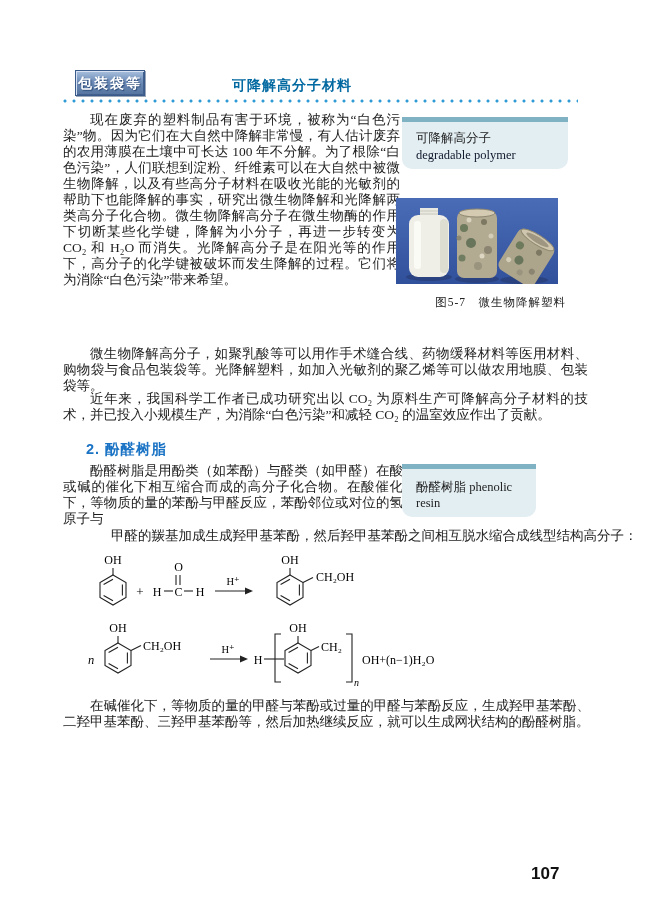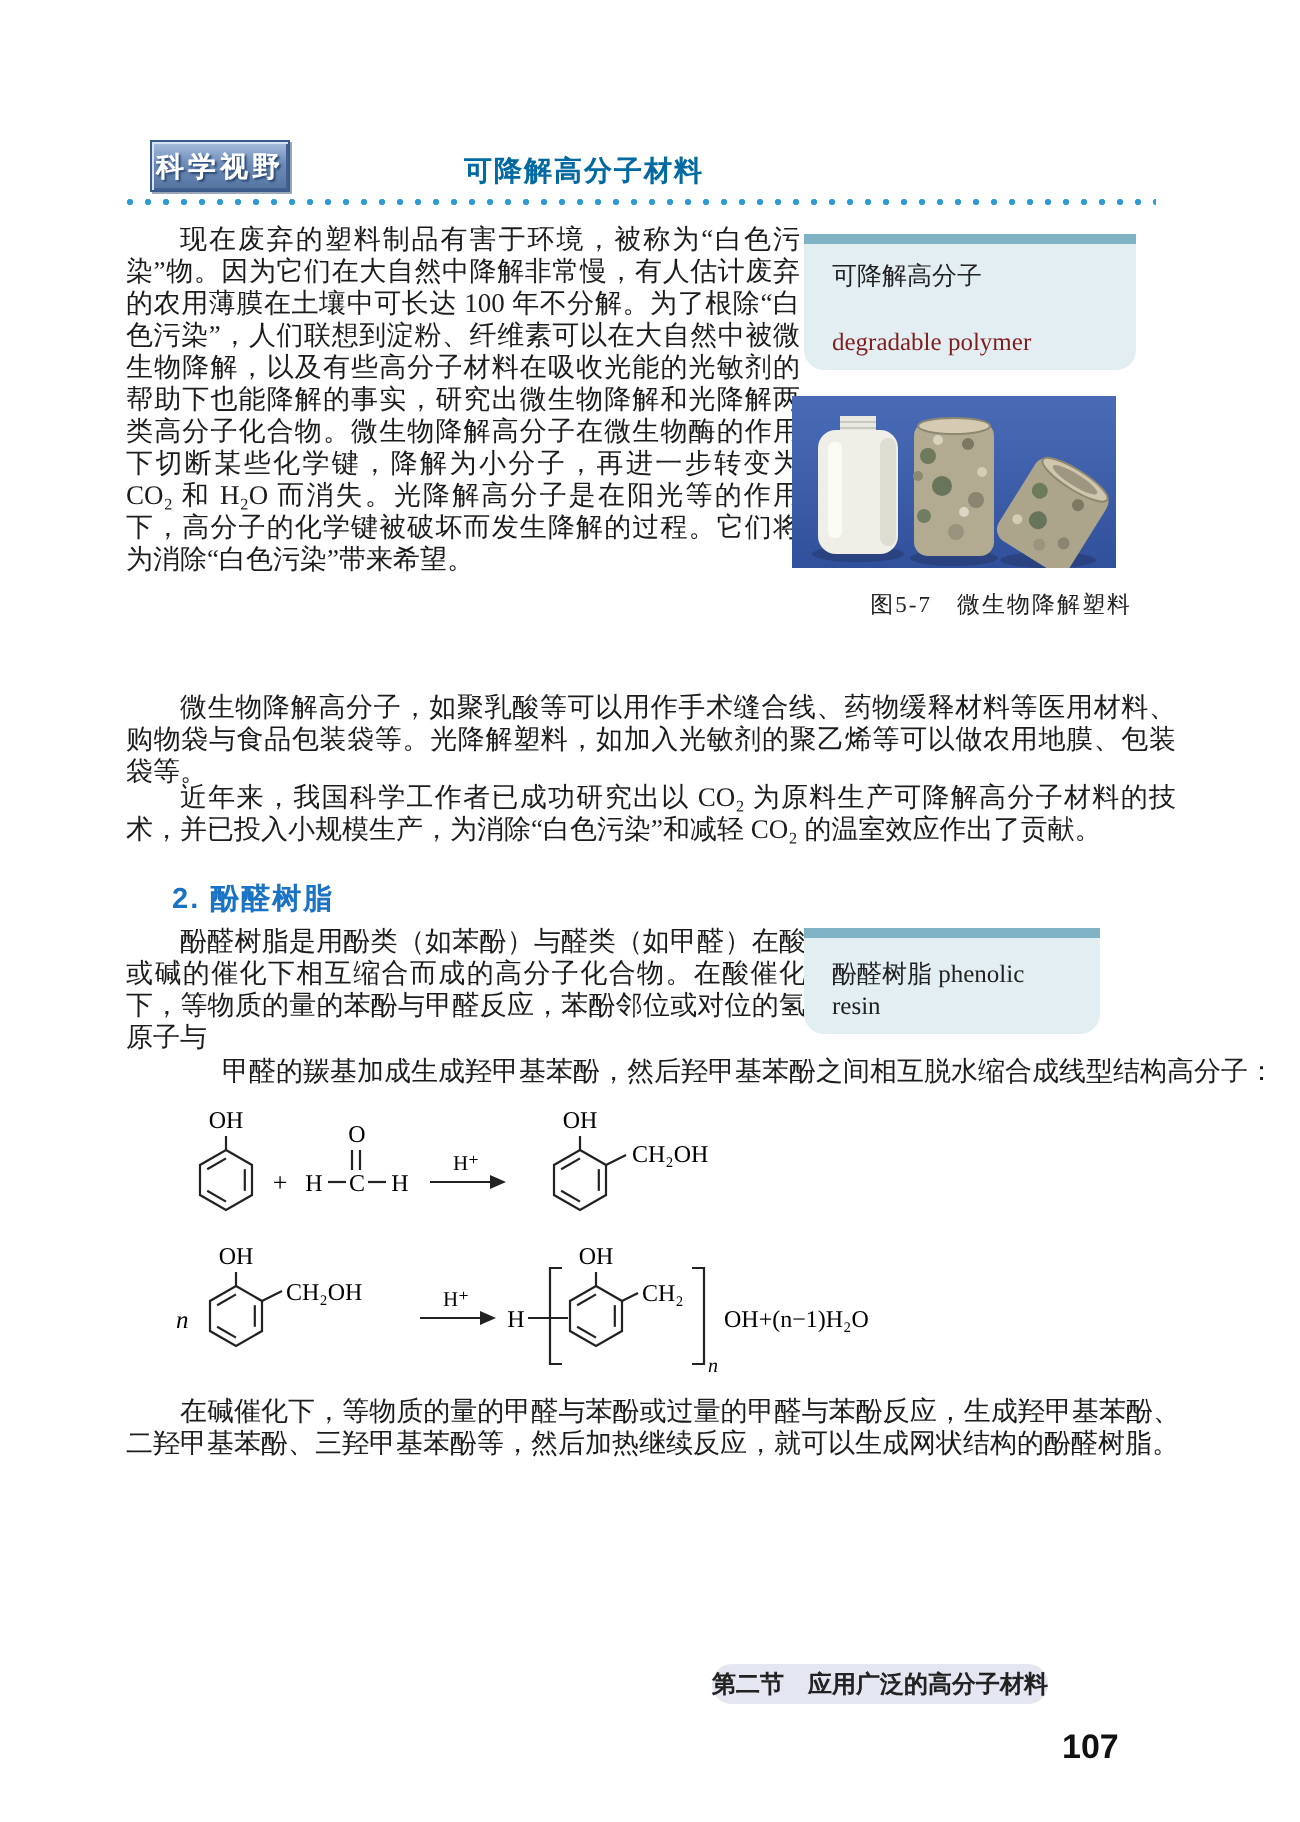--- a/index.html
+++ b/index.html
@@ -17,37 +17,37 @@
          font-family:"Liberation Sans",sans-serif;letter-spacing:1px;}
   .dots{left:63px;top:99px;width:515px;height:4px;
          background-image:radial-gradient(circle at 2px 2px,#2e9ad6 1.4px,rgba(0,0,0,0) 1.7px);
          background-size:9px 4px;background-repeat:repeat-x;}
   .para{font-size:13.5px;line-height:16px;text-align:justify;text-indent:2em;}
   .para.noindent{text-indent:0;}
   .sbox{background:#e3eef3;border-radius:0 0 10px 10px;overflow:hidden;}
   .sbox-bar{height:5px;background:#7fb3c3;}
   .sbox-body{padding:8px 12px 6px 14px;}
   .sbox-zh{font-size:12.5px;color:#222;}
-  .sbox-en{font-size:12.5px;color:#7f1d1d;margin-top:17px;}
+  .sbox-en{font-size:12.5px;color:#0f172a;margin-top:1px;}
   .sbox-inline{font-size:12.5px;color:#222;padding:10px 12px 6px 14px;}
   .caption{font-size:11.5px;text-align:right;color:#222;letter-spacing:1px;}
   .sec-heading{color:#1a73c4;font-weight:bold;font-size:14.5px;
          font-family:"Liberation Sans",sans-serif;letter-spacing:1px;}
   .footer-pill{background:#e4e6f2;border-radius:10px;height:20px;line-height:20px;
          font-family:"Liberation Sans",sans-serif;font-size:12px;font-weight:bold;
          text-align:center;color:#222;}
   .pagenum{font-family:"Liberation Sans",sans-serif;font-weight:bold;font-size:17px;color:#111;margin-top:32px;}
   svg text{font-family:"Liberation Serif","DejaVu Serif",serif;}
 </style>
 </head>
 <body>
 
 <div class="page">
 
-  <div class="abs badge">科学视野</div>
+  <div class="abs badge">包装袋等</div>
   <div class="abs hdr-title">可降解高分子材料</div>
   <div class="abs dots"></div>
 
   <div class="abs para" style="left:63px;top:112px;width:337px;">现在废弃的塑料制品有害于环境，被称为“白色污染”物。因为它们在大自然中降解非常慢，有人估计废弃的农用薄膜在土壤中可长达 100 年不分解。为了根除“白色污染”，人们联想到淀粉、纤维素可以在大自然中被微生物降解，以及有些高分子材料在吸收光能的光敏剂的帮助下也能降解的事实，研究出微生物降解和光降解两类高分子化合物。微生物降解高分子在微生物酶的作用下切断某些化学键，降解为小分子，再进一步转变为 CO₂ 和 H₂O 而消失。光降解高分子是在阳光等的作用下，高分子的化学键被破坏而发生降解的过程。它们将为消除“白色污染”带来希望。</div>
 
   <div class="abs sbox" style="left:402px;top:117px;width:166px;">
     <div class="sbox-bar"></div>
     <div class="sbox-body">
       <div class="sbox-zh">可降解高分子</div>
       <div class="sbox-en">degradable polymer</div>
@@ -109,21 +109,21 @@
   <div class="abs caption" style="left:388px;top:295px;width:178px;">图5-7　微生物降解塑料</div>
 
   <div class="abs para" style="left:63px;top:391px;width:525px;">近年来，我国科学工作者已成功研究出以 CO₂ 为原料生产可降解高分子材料的技术，并已投入小规模生产，为消除“白色污染”和减轻 CO₂ 的温室效应作出了贡献。</div>
 
   <div class="abs para" style="left:63px;top:346px;width:525px;">微生物降解高分子，如聚乳酸等可以用作手术缝合线、药物缓释材料等医用材料、购物袋与食品包装袋等。光降解塑料，如加入光敏剂的聚乙烯等可以做农用地膜、包装袋等。</div>
 
   <div class="abs sec-heading" style="left:86px;top:440px;">2. 酚醛树脂</div>
 
   <div class="abs para" style="left:63px;top:463px;width:340px;">酚醛树脂是用酚类（如苯酚）与醛类（如甲醛）在酸或碱的催化下相互缩合而成的高分子化合物。在酸催化下，等物质的量的苯酚与甲醛反应，苯酚邻位或对位的氢原子与</div>
 
-  <div class="abs sbox" style="left:402px;top:464px;width:148px;">
+  <div class="abs sbox" style="left:402px;top:464px;width:134px;">
     <div class="sbox-bar"></div>
     <div class="sbox-inline">酚醛树脂 phenolic resin</div>
   </div>
 
   <div class="abs para noindent" style="left:66px;top:528px;width:527px;padding-left:45px;">甲醛的羰基加成生成羟甲基苯酚，然后羟甲基苯酚之间相互脱水缩合成线型结构高分子：</div>
 
   <div class="abs" style="left:85px;top:548px;">
     <svg width="330" height="68" viewBox="0 0 330 68">
       <g stroke="#222" stroke-width="1.1" fill="none">
 
@@ -194,16 +194,15 @@
       <text x="178" y="49.5" font-size="12" text-anchor="middle">H</text>
       <text x="218" y="18" font-size="12" text-anchor="middle">OH</text>
       <text x="241" y="36.5" font-size="12">CH₂</text>
       <text x="274" y="72" font-size="10" font-style="italic">n</text>
       <text x="282" y="49.5" font-size="12">OH+(n−1)H₂O</text>
     </svg>
   </div>
 
   <div class="abs para" style="left:63px;top:698px;width:527px;">在碱催化下，等物质的量的甲醛与苯酚或过量的甲醛与苯酚反应，生成羟甲基苯酚、二羟甲基苯酚、三羟甲基苯酚等，然后加热继续反应，就可以生成网状结构的酚醛树脂。</div>
 
-  <div class="abs footer-pill" style="left:356px;top:832px;width:168px;">第二节　应用广泛的高分子材料</div>
   <div class="abs pagenum" style="left:531px;top:832px;">107</div>
 
 </div>
 
 </body></html>

